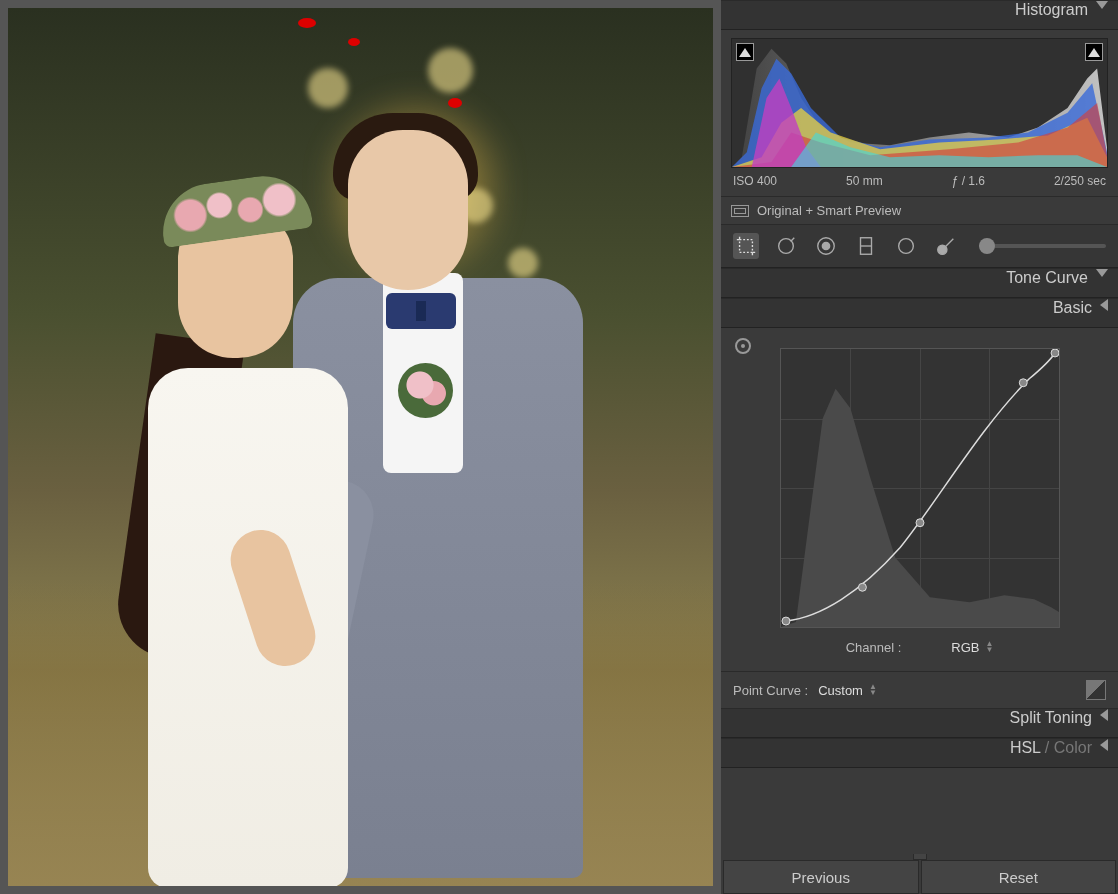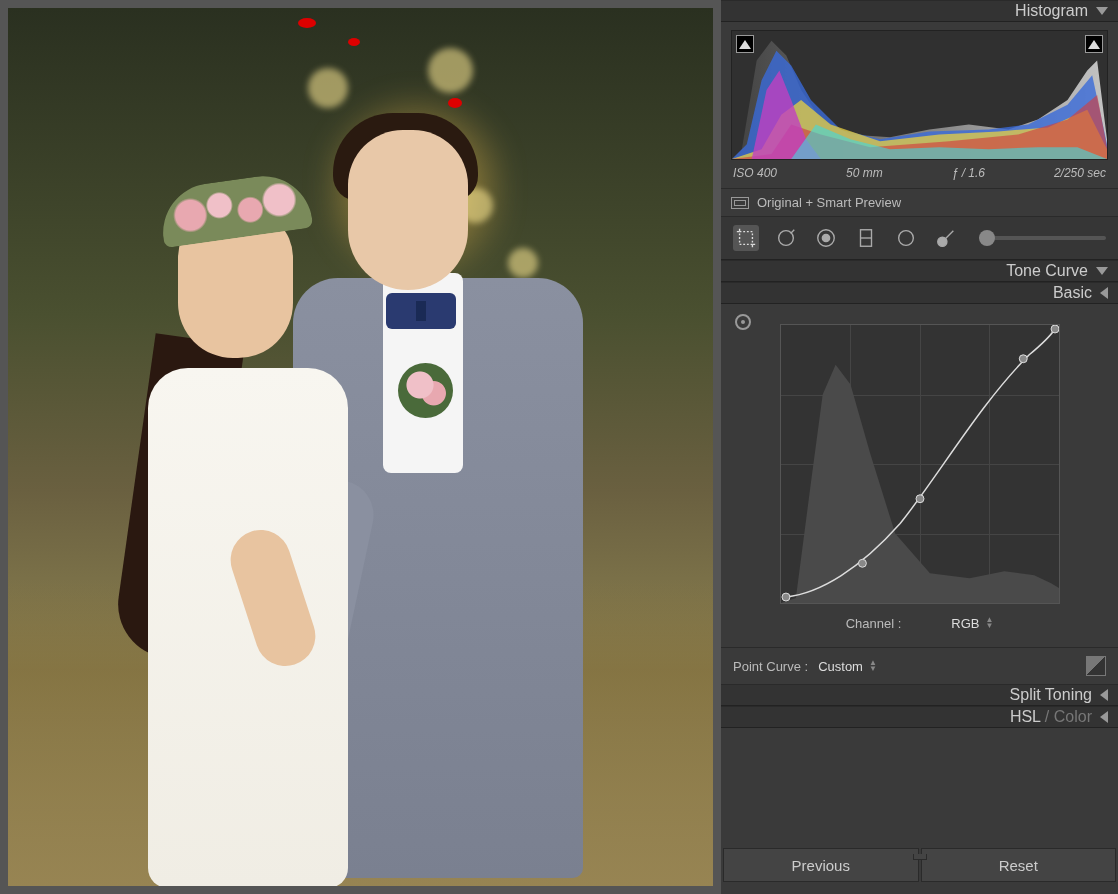--- a/index.html
+++ b/index.html
@@ -25,32 +25,32 @@
 .g-hair{position:absolute;top:-5px;left:55px;width:145px;height:88px;background:#2a1a10;border-radius:60px 60px 25px 25px}
 .g-suit{position:absolute;top:160px;left:15px;width:290px;height:600px;background:linear-gradient(180deg,#8a90a0,#7a8090);border-radius:45px 45px 10px 10px}
 .g-shirt{position:absolute;top:155px;left:105px;width:80px;height:200px;background:#f5f5f5;border-radius:8px}
 .g-bow{position:absolute;top:175px;left:108px;width:70px;height:36px;background:#2a3a70;border-radius:6px}
 .g-bow::before{content:"";position:absolute;top:8px;left:30px;width:10px;height:20px;background:#1a2a55}
 .g-flower{position:absolute;top:245px;left:120px;width:55px;height:55px;background:radial-gradient(circle at 40% 40%,#f0c0c8 28%,transparent 30%),radial-gradient(circle at 65% 55%,#e8a8b0 25%,transparent 27%),#4a6a3a;border-radius:50%}
 .g-arm{position:absolute;top:360px;left:5px;width:75px;height:220px;background:#8a90a0;border-radius:35px;transform:rotate(12deg)}
 .g-hand{position:absolute;top:415px;left:-10px;width:55px;height:70px;background:#e8c8a8;border-radius:25px}
 
 .panel{width:397px;height:894px;background:#3a3a3a;color:#aaa;font-size:13px;display:flex;flex-direction:column}
-.sect-hdr{background:#333;height:22px;display:flex;align-items:center;justify-content:flex-end;padding:8px 10px;border-top:1px solid #2a2a2a;border-bottom:1px solid #222;cursor:pointer}
+.sect-hdr{background:#333;height:30px;display:flex;align-items:flex-start;justify-content:flex-end;padding:0 10px;border-top:1px solid #2a2a2a;border-bottom:1px solid #222;cursor:pointer}
 .sect-hdr .title{font-size:16px;color:#ccc;margin-right:8px}
 .sect-hdr .dim{color:#777}
 .tri{width:0;height:0;border-left:6px solid transparent;border-right:6px solid transparent;border-top:8px solid #999}
 .tri-l{width:0;height:0;border-top:6px solid transparent;border-bottom:6px solid transparent;border-right:8px solid #999}
 .histogram{background:#3a3a3a;padding:8px 10px 6px}
 .histo-box{height:130px;background:#303030;border:1px solid #222;position:relative;overflow:hidden}
 .clip-ind{position:absolute;top:4px;width:18px;height:18px;background:#000;border:1px solid #999;display:flex;align-items:center;justify-content:center}
 .clip-ind.left{left:4px}.clip-ind.right{right:4px}
 .clip-tri{width:0;height:0;border-left:6px solid transparent;border-right:6px solid transparent;border-bottom:9px solid #ddd}
 .histo-svg{position:absolute;inset:0;width:100%;height:100%}
-.exif{display:flex;justify-content:space-between;padding:6px 2px 2px;font-size:12px;color:#bbb;font-style:italic}
+.exif{display:flex;justify-content:space-between;padding:6px 2px 2px;font-size:12px;color:#bbb;}
 .preview-mode{display:flex;align-items:center;gap:8px;padding:6px 10px;border-top:1px solid #2a2a2a;font-size:13px;color:#bbb}
 .pm-icon{width:18px;height:12px;border:1px solid #999;position:relative}
 .pm-icon::after{content:"";position:absolute;inset:2px;border:1px solid #999}
 .toolstrip{display:flex;align-items:center;gap:14px;padding:8px 12px;background:#363636;border-top:1px solid #2a2a2a;border-bottom:1px solid #222}
 .tool{width:26px;height:26px;display:flex;align-items:center;justify-content:center;cursor:pointer;color:#aaa}
 .tool.active{background:#555;border-radius:3px;color:#ddd}
 .tool svg{width:22px;height:22px}
 .tool-slider{flex:1;height:4px;background:#555;border-radius:2px;position:relative;margin-left:6px}
 .tool-slider::before{content:"";position:absolute;left:0;top:-6px;width:16px;height:16px;background:#888;border-radius:50%}
 .tonecurve{background:#3a3a3a;padding:12px 10px 8px;position:relative}
@@ -59,21 +59,21 @@
 .tc-graph{width:280px;height:280px;margin:8px auto 4px;background:#333;border:1px solid #555;position:relative}
 .tc-grid{position:absolute;inset:0}
 .tc-grid .v,.tc-grid .h{position:absolute;background:#454545}
 .tc-grid .v{width:1px;height:100%}.tc-grid .h{height:1px;width:100%}
 .channel-row{display:flex;justify-content:center;align-items:center;gap:50px;padding:8px 0;font-size:13px;color:#bbb}
 .channel-val{color:#ddd}
 .ptcurve{display:flex;align-items:center;padding:8px 12px;border-top:1px solid #2a2a2a;font-size:13px;color:#bbb;gap:10px}
 .ptcurve .val{color:#ddd}
 .ptcurve .toggle-ico{margin-left:auto;width:20px;height:20px;border:1px solid #777;background:linear-gradient(135deg,#777 50%,#333 50%)}
 .updown{display:inline-block;margin-left:6px;line-height:6px;font-size:8px;color:#888}
-.btn-row{display:flex;gap:2px;padding:4px 2px 12px;margin-top:auto}
+.btn-row{display:flex;gap:2px;padding:4px 2px 0;margin-top:auto}
 .btn{flex:1;background:#444;border:1px solid #2a2a2a;color:#ccc;height:34px;display:flex;align-items:center;justify-content:center;font-size:15px;cursor:pointer}
 .tick{position:absolute;left:50%;transform:translateX(-50%);width:14px;height:6px;background:#444;border:1px solid #2a2a2a;border-top:none;bottom:34px}
 .btn-wrap{position:relative;display:flex;flex:1;gap:0}
 .spacer{flex:1}
 </style>
 </head>
 <body>
 
 <div class="app">
   <div class="preview">

